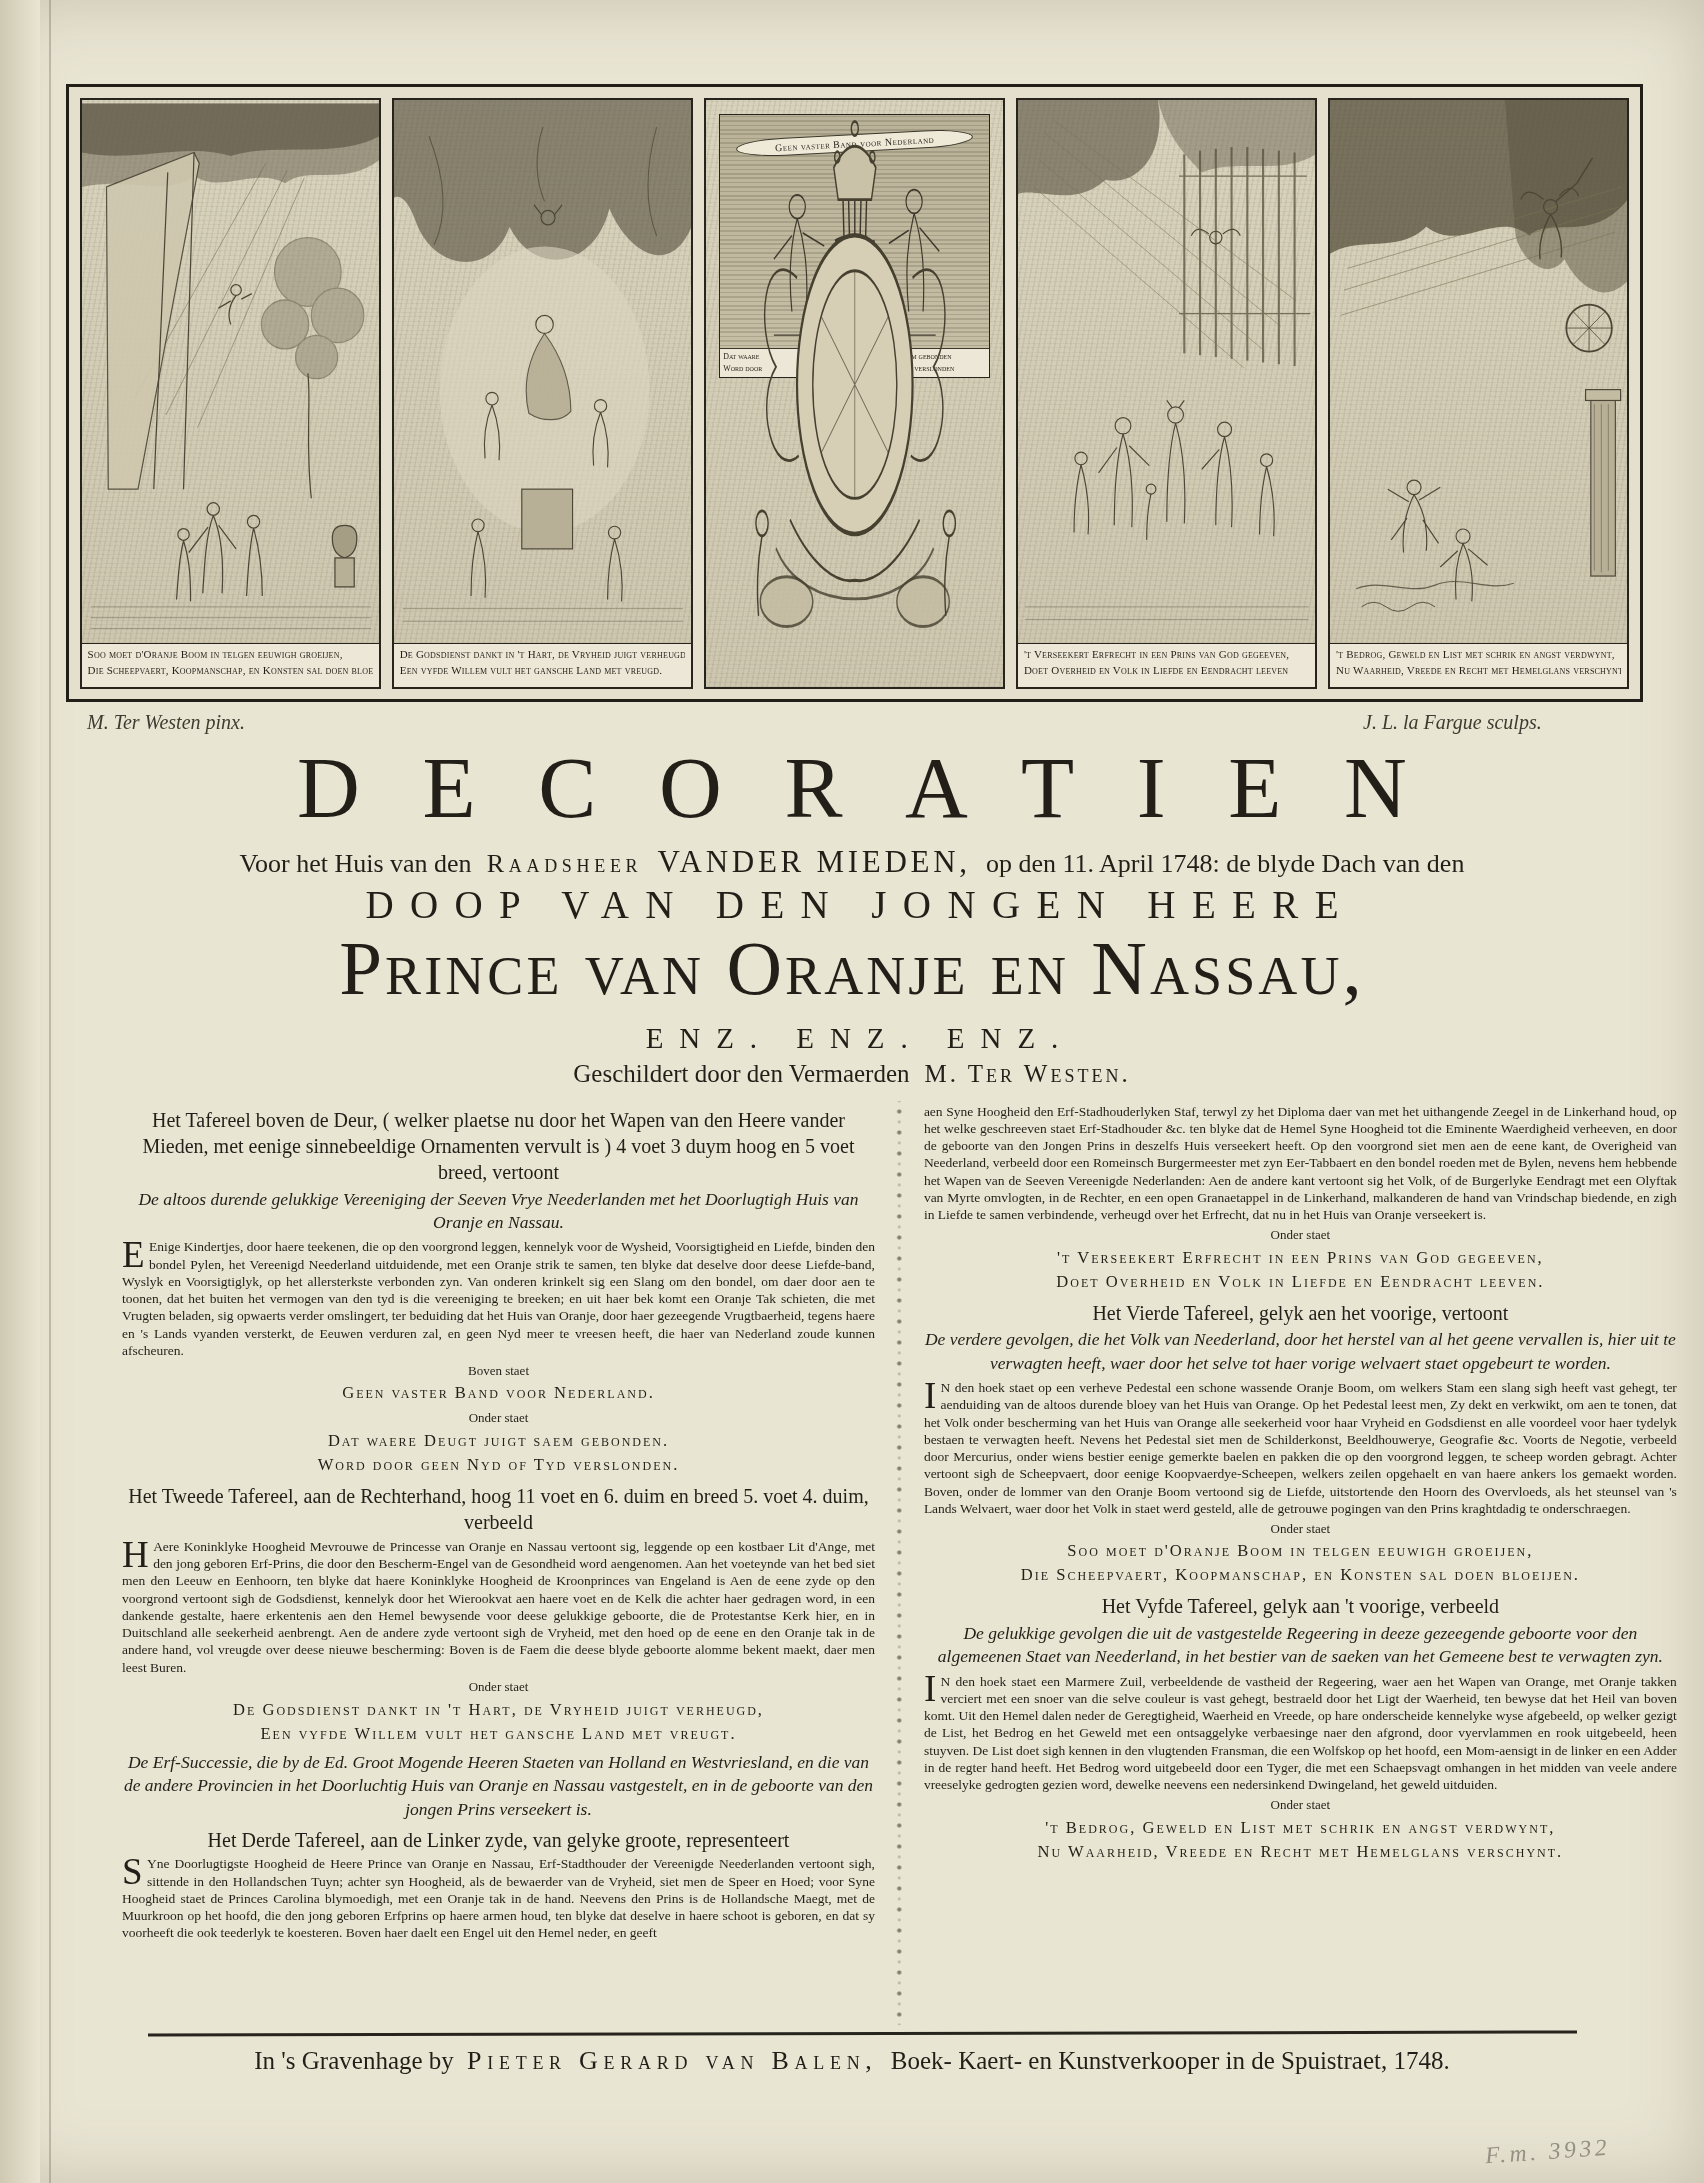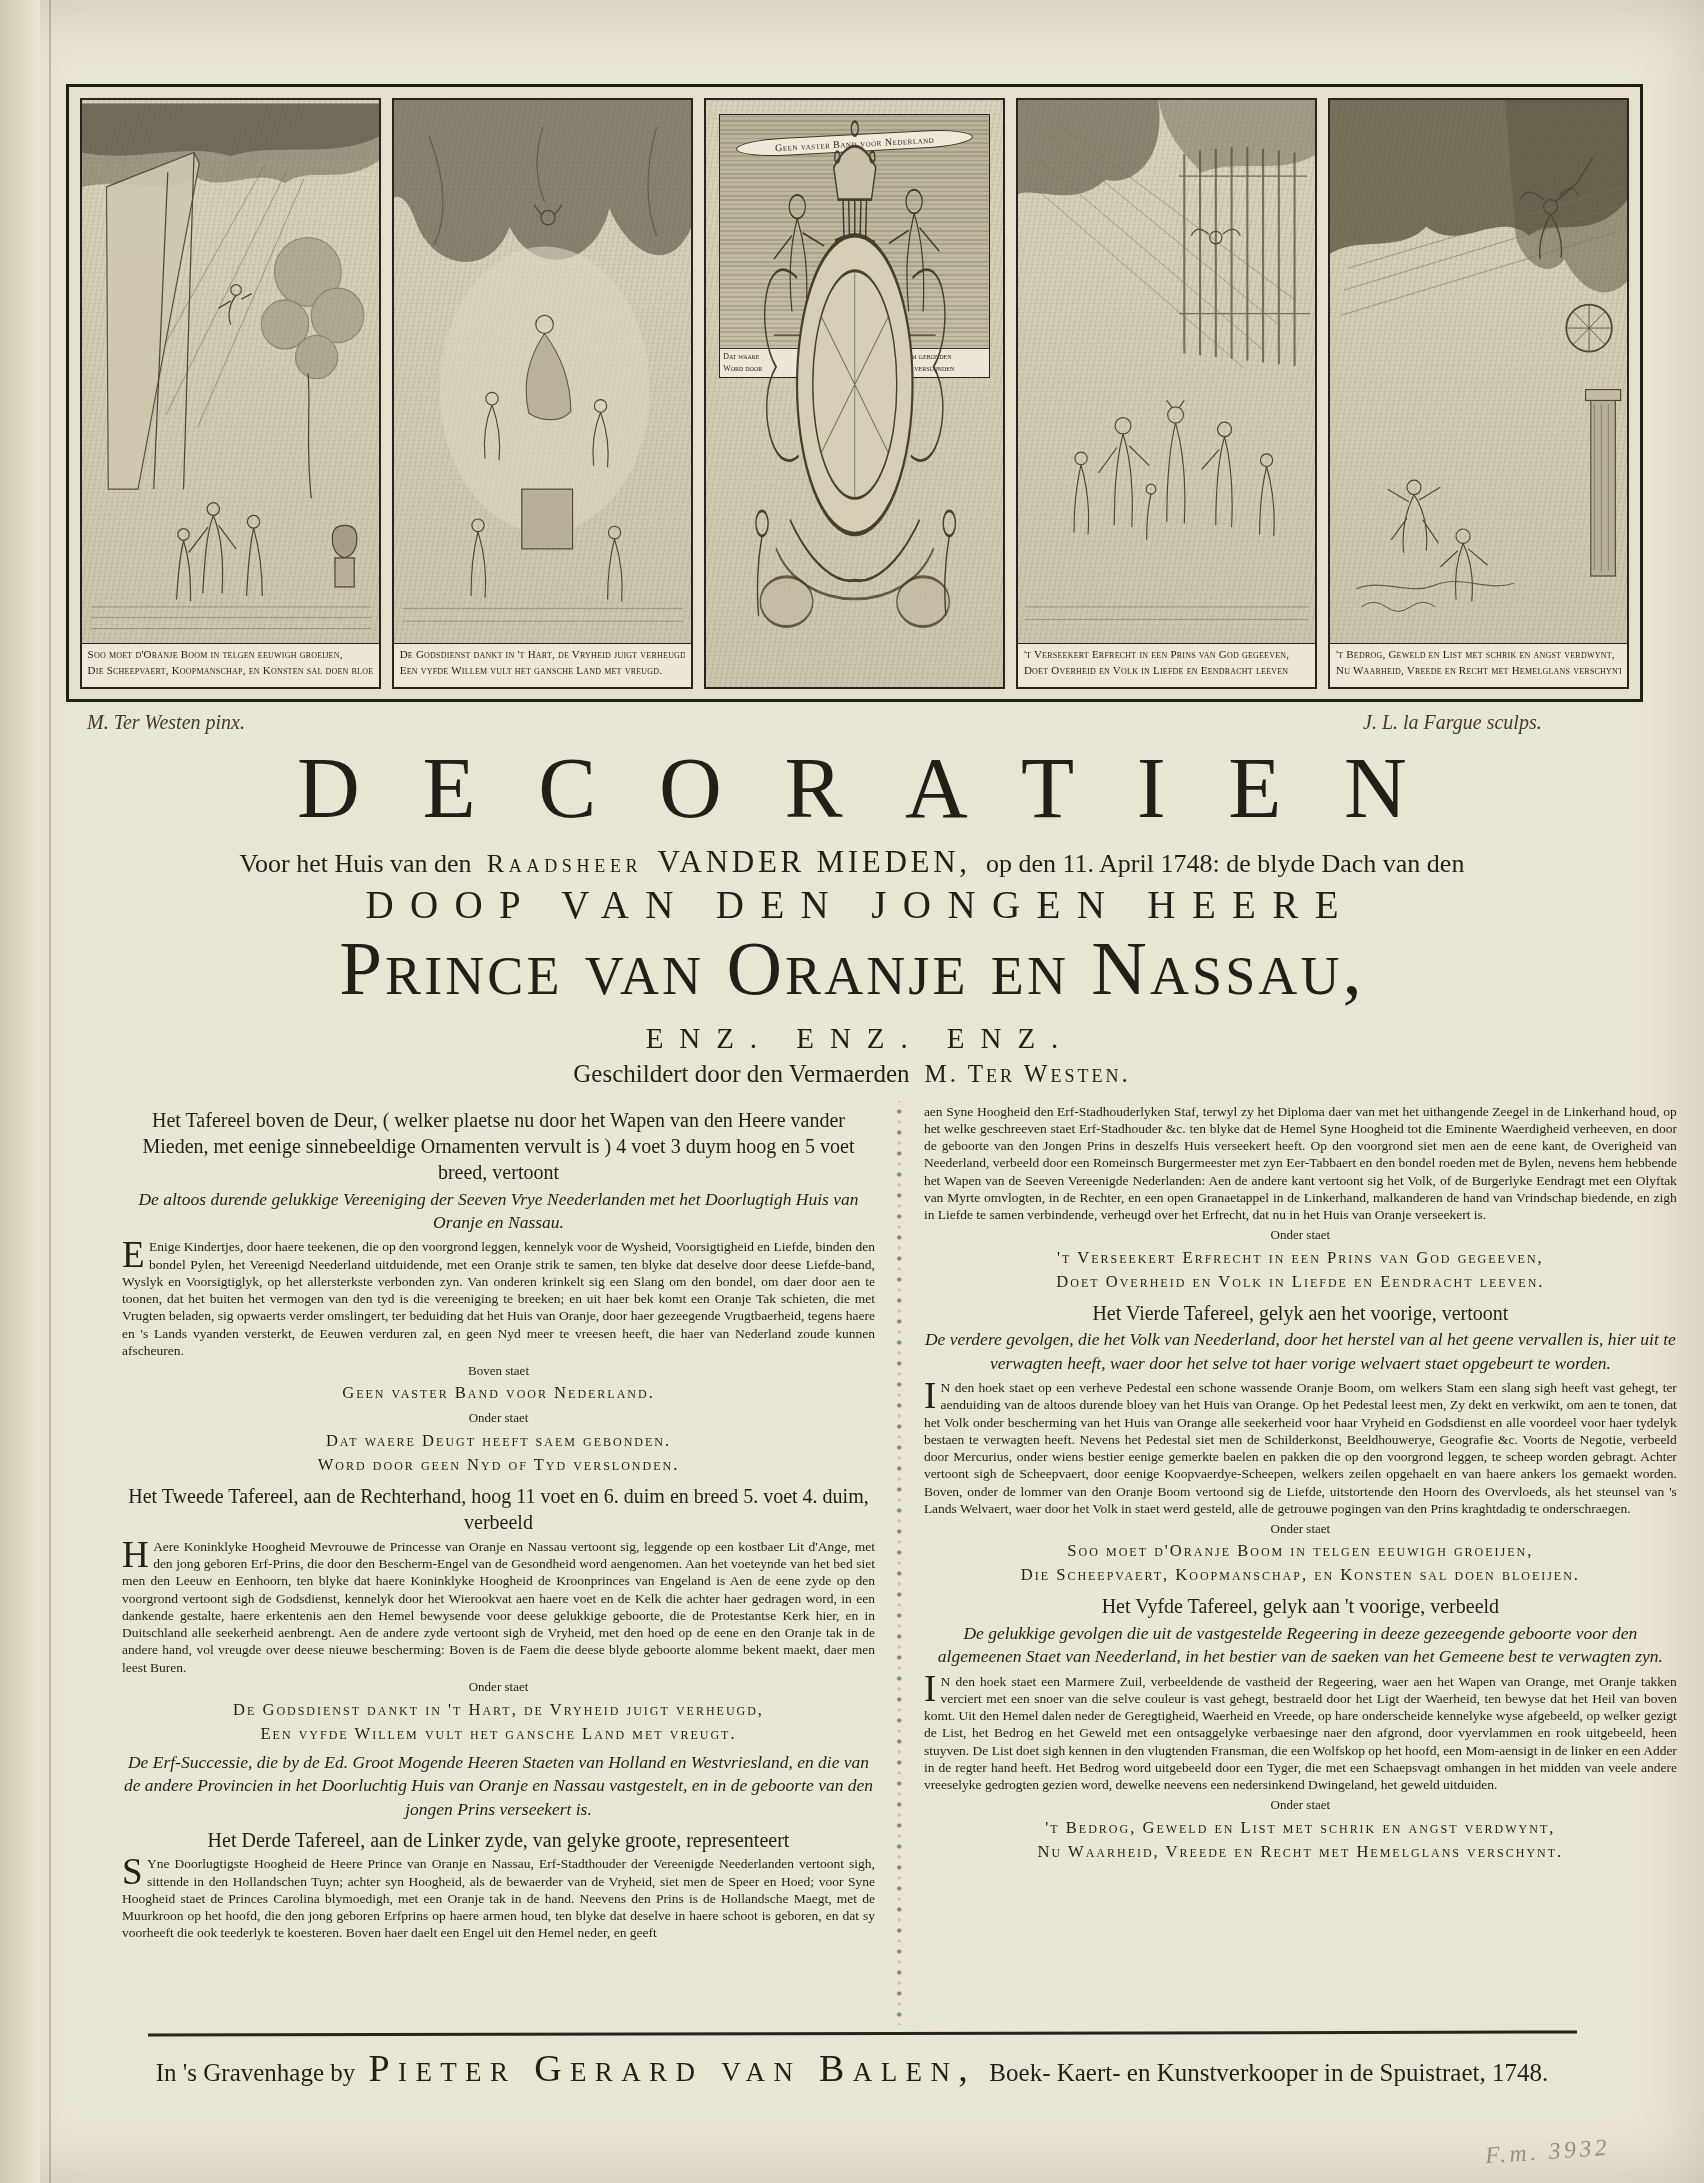--- a/index.html
+++ b/index.html
@@ -71,21 +71,21 @@
   .sec-italic{text-align:center;font-style:italic;font-size:17.5px;line-height:1.32;margin:2.6px 0 4.4px;}
   .sec-label{text-align:center;font-size:13px;margin:1.7px 0;}
   .sec-couplet{text-align:center;font-variant:small-caps;font-size:16.6px;letter-spacing:.12em;
                line-height:1.45;margin:2.6px 0 5.2px;}
   .sec-body{text-align:justify;font-size:13.5px;line-height:1.28;margin:1.7px 0 3.5px;}
   .dropcap{float:left;font-size:37px;line-height:.82;padding:1.7px 4.4px 0 0;}
 
   .imprint-rule{position:absolute;left:148px;top:2032px;width:1429px;height:2.6px;background:#26241d;
                 transform:rotate(-.12deg);}
   .imprint{position:absolute;left:0;top:2046px;width:100%;text-align:center;font-size:25px;}
-  .imp-name{font-variant:small-caps;font-size:38px;letter-spacing:.22em;margin:8px 7px;}
+  .imp-name{font-variant:small-caps;font-size:26px;letter-spacing:.22em;margin:8px 7px;}
   .annotation{position:absolute;left:1485px;top:2138px;font-style:italic;font-size:23.6px;
               color:#949082;transform:rotate(-4deg);letter-spacing:.15em;}
 </style>
 </head>
 <body>
 
 <div class="sheet">
   <div class="scan-edge"></div>
   <div class="scan-line"></div>
 
@@ -339,21 +339,21 @@
     <div class="textcol">
         <div class="sec sec-heading">Het Tafereel boven de Deur, ( welker plaetse nu door het Wapen van den Heere vander Mieden, met eenige sinnebeeldige Ornamenten vervult is ) 4 voet 3 duym hoog en 5 voet breed, vertoont</div>
         <div class="sec sec-italic">De altoos durende gelukkige Vereeniging der Seeven Vrye Neederlanden met het Doorlugtigh Huis van Oranje en Nassau.</div>
         <div class="sec sec-body"><span class="dropcap">E</span>Enige Kindertjes, door haere teekenen, die op den voorgrond leggen, kennelyk voor de Wysheid, Voorsigtigheid en Liefde, binden den bondel Pylen, het Vereenigd Neederland uitduidende, met een Oranje strik te samen, ten blyke dat deselve door deese Liefde-band, Wyslyk en Voorsigtiglyk, op het allersterkste verbonden zyn. Van onderen krinkelt sig een Slang om den bondel, om daer door aen te toonen, dat het buiten het vermogen van den tyd is die vereeniging te breeken; en uit haer bek komt een Oranje Tak schieten, die met Vrugten beladen, sig opwaerts verder omslingert, ter beduiding dat het Huis van Oranje, door haer gezeegende Vrugtbaerheid, tegens haere en 's Lands vyanden versterkt, de Eeuwen verduren zal, en geen Nyd meer te vreesen heeft, die haer van Nederland zoude kunnen afscheuren.</div>
         <div class="sec sec-label">Boven staet</div>
         <div class="sec sec-couplet">
           <div class="cline">Geen vaster Band voor Nederland.</div>
         </div>
         <div class="sec sec-label">Onder staet</div>
         <div class="sec sec-couplet">
-          <div class="cline">Dat waere Deugt heeft saem gebonden.</div>
+          <div class="cline">Dat waere Deugt juigt saem gebonden.</div>
           <div class="cline">Word door geen Nyd of Tyd verslonden.</div>
         </div>
         <div class="sec sec-heading">Het Tweede Tafereel, aan de Rechterhand, hoog 11 voet en 6. duim en breed 5. voet 4. duim, verbeeld</div>
         <div class="sec sec-body"><span class="dropcap">H</span>Aere Koninklyke Hoogheid Mevrouwe de Princesse van Oranje en Nassau vertoont sig, leggende op een kostbaer Lit d'Ange, met den jong geboren Erf-Prins, die door den Bescherm-Engel van de Gesondheid word aengenomen. Aan het voeteynde van het bed siet men den Leeuw en Eenhoorn, ten blyke dat haere Koninklyke Hoogheid de Kroonprinces van Engeland is  Aen de eene zyde op den voorgrond vertoont sigh de Godsdienst, kennelyk door het Wierookvat aen haere voet en de Kelk die achter haer gedragen word, in een dankende gestalte, haere erkentenis aen den Hemel bewysende voor deese gelukkige geboorte, die de Protestantse Kerk hier, en in Duitschland alle seekerheid aenbrengt. Aen de andere zyde vertoont sigh de Vryheid, met den hoed op de eene en den Oranje tak in de andere hand, vol vreugde over deese nieuwe bescherming: Boven is de Faem die deese blyde geboorte alomme bekent maekt, daer men leest Buren.</div>
         <div class="sec sec-label">Onder staet</div>
         <div class="sec sec-couplet">
           <div class="cline">De Godsdienst dankt in 't Hart, de Vryheid juigt verheugd,</div>
           <div class="cline">Een vyfde Willem vult het gansche Land met vreugt.</div>
         </div>
         <div class="sec sec-italic">De Erf-Successie, die by de Ed. Groot Mogende Heeren Staeten van Holland en Westvriesland, en die van de andere Provincien in het Doorluchtig Huis van Oranje en Nassau vastgestelt, en in de geboorte van den jongen Prins verseekert is.</div>

